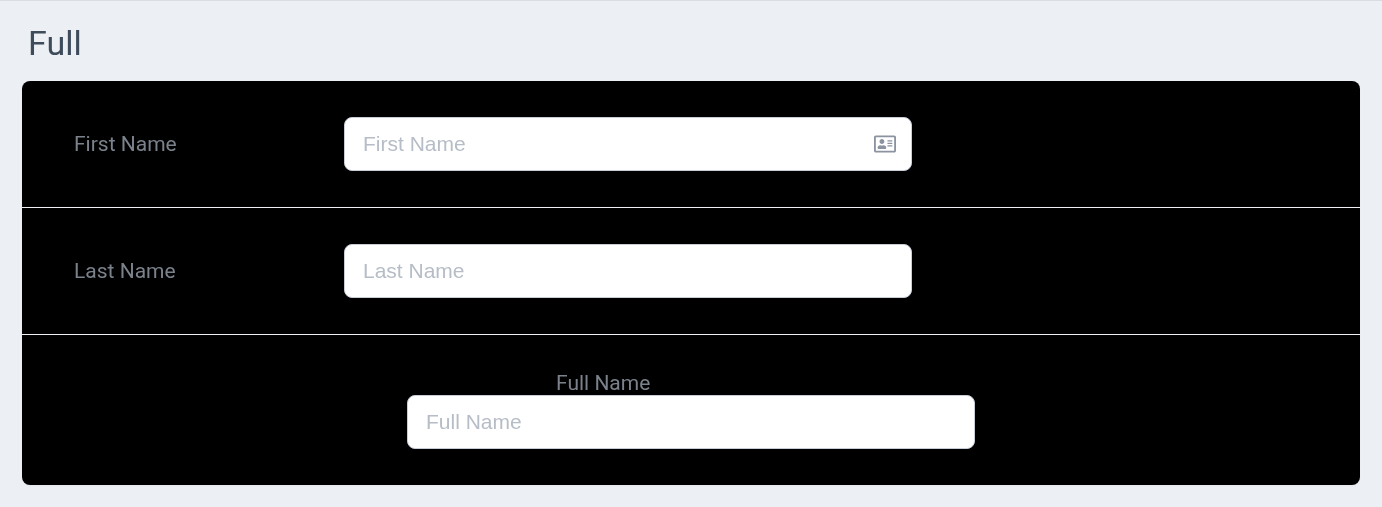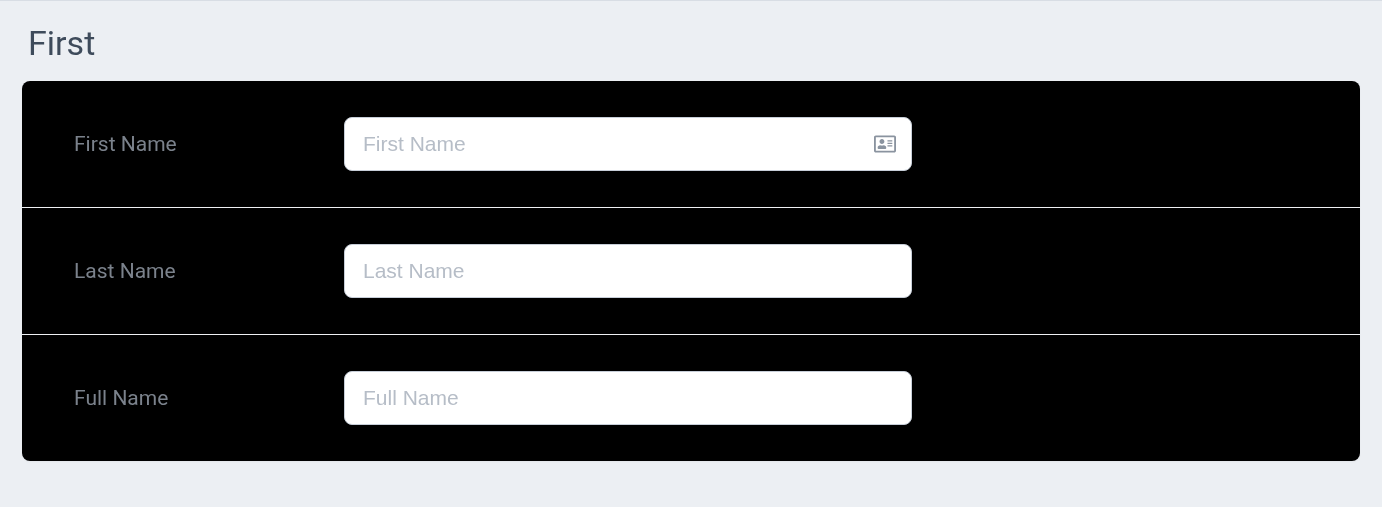--- a/index.html
+++ b/index.html
@@ -28,20 +28,21 @@
       box-shadow: 0 1px 2px rgba(0,0,0,0.04);
     }
     .form-row {
       display: flex;
       align-items: center;
       padding: 36px 52px;
       border-bottom: 1px solid #eef0f3;
     }
     .form-row:last-child {
       border-bottom: none;
+      flex-direction: column;
     }
     .form-label {
       width: 270px;
       font-size: 21px;
       color: #7b828c;
       font-weight: 400;
       flex-shrink: 0;
     }
     .input-wrap {
       position: relative;
@@ -74,21 +75,21 @@
       height: 20px;
       color: #8a939f;
       display: flex;
       align-items: center;
       justify-content: center;
     }
   </style>
 </head>
 <body>
 
-<h1 class="page-title">First</h1>
+<h1 class="page-title">Full</h1>
 
 <div class="card">
 
   <div class="form-row">
     <label class="form-label">First Name</label>
     <div class="input-wrap">
       <input type="text" class="text-input with-icon" placeholder="First Name" style="">
       <span class="input-icon">
         <svg viewBox="0 0 576 512" width="22" height="20" fill="currentColor">
           <path d="M528 32H48C21.5 32 0 53.5 0 80v352c0 26.5 21.5 48 48 48h480c26.5 0 48-21.5 48-48V80c0-26.5-21.5-48-48-48zM528 432H48V80h480v352zM208 256c35.3 0 64-28.7 64-64s-28.7-64-64-64-64 28.7-64 64 28.7 64 64 64zm-89.6 128h179.2c12.4 0 22.4-8.6 22.4-19.2v-19.2c0-31.8-30.1-57.6-67.2-57.6-10.8 0-18.7 8-44.8 8-26.9 0-33.4-8-44.8-8-37.1 0-67.2 25.8-67.2 57.6v19.2c0 10.6 10 19.2 22.4 19.2zM360 320h112c4.4 0 8-3.6 8-8v-16c0-4.4-3.6-8-8-8H360c-4.4 0-8 3.6-8 8v16c0 4.4 3.6 8 8 8zm0-64h112c4.4 0 8-3.6 8-8v-16c0-4.4-3.6-8-8-8H360c-4.4 0-8 3.6-8 8v16c0 4.4 3.6 8 8 8zm0-64h112c4.4 0 8-3.6 8-8v-16c0-4.4-3.6-8-8-8H360c-4.4 0-8 3.6-8 8v16c0 4.4 3.6 8 8 8z"></path>

